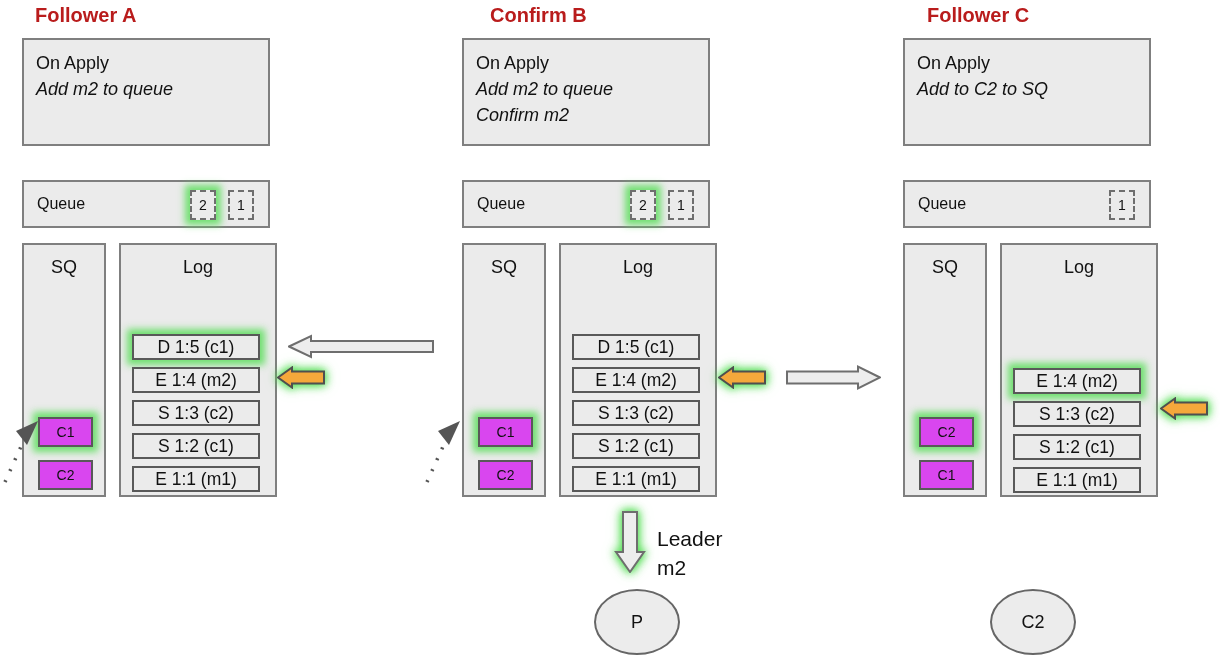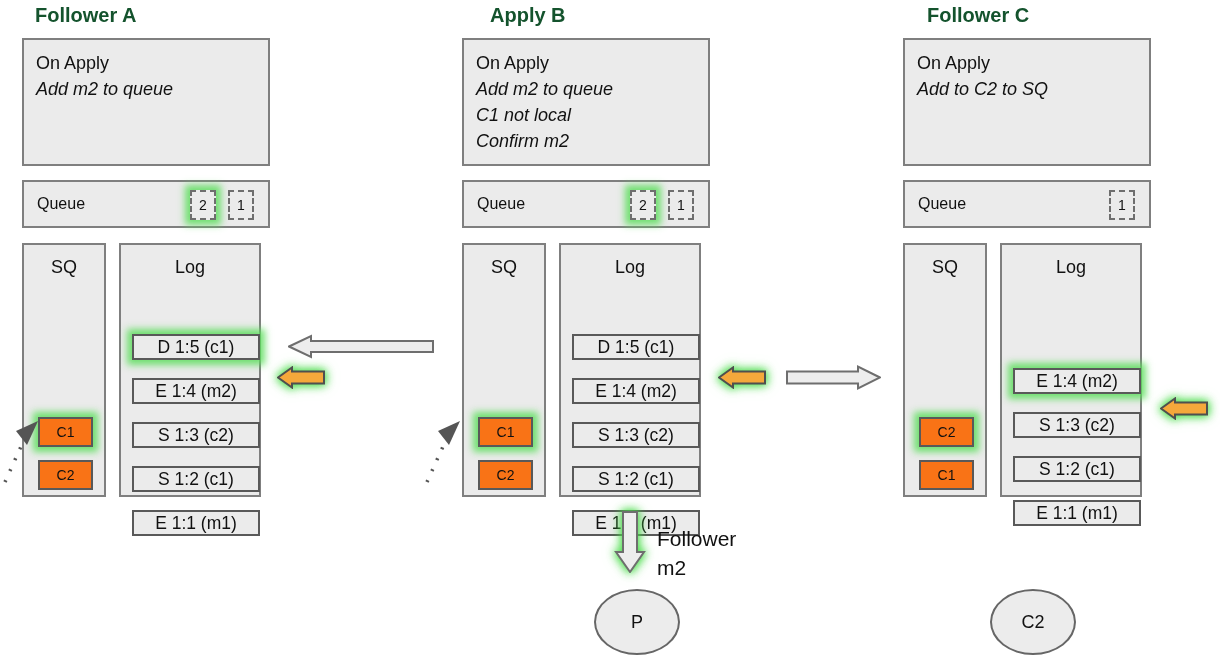--- a/index.html
+++ b/index.html
@@ -4,51 +4,51 @@
 <style>
   html,body{margin:0;padding:0;background:#ffffff;}
   body{font-family:"Liberation Sans","DejaVu Sans",sans-serif;color:#111;}
   #canvas{position:relative;width:1220px;height:667px;background:#fff;overflow:hidden;}
 
   .node{position:absolute;top:0;width:248px;height:667px;}
   .node-a{left:22px;}
   .node-b{left:462px;}
   .node-c{left:903px;}
 
-  .node-title{position:absolute;top:4px;font-size:20px;font-weight:bold;color:#14532d;white-space:nowrap;}
+  .node-title{position:absolute;top:4px;font-size:20px;font-weight:bold;color:#b91c1c;white-space:nowrap;}
   .node-a .node-title{left:13px;}
   .node-b .node-title{left:28px;}
   .node-c .node-title{left:24px;text-align:center;}
 
   .box{position:absolute;background:#ebebeb;border:2px solid #7f7f7f;box-sizing:border-box;}
 
-  .apply-box{top:38px;left:0;width:248px;height:128px;padding:10px 12px;}
+  .apply-box{top:38px;left:0;width:248px;height:108px;padding:10px 12px;}
   .apply-line{font-size:18px;line-height:26px;white-space:nowrap;}
   .italic{font-style:italic;}
 
   .queue-box{top:180px;left:0;width:248px;height:48px;}
   .queue-label{position:absolute;left:13px;top:50%;transform:translateY(-50%);font-size:16px;}
   .queue-slots{position:absolute;right:14px;top:8px;display:flex;gap:12px;}
   .queue-slot{width:26px;height:30px;box-sizing:border-box;border:2px dashed #6e6e6e;
               background:#ebebeb;font-size:14px;display:flex;align-items:center;justify-content:center;}
 
   .sq-box{top:243px;left:0;width:84px;height:254px;}
   .panel-label{position:absolute;top:12px;left:0;right:0;text-align:center;font-size:18px;}
   .sq-item{position:absolute;left:14px;width:55px;height:30px;box-sizing:border-box;
-           border:2px solid #595959;background:#f97316;font-size:14px;
+           border:2px solid #595959;background:#d946ef;font-size:14px;
            display:flex;align-items:center;justify-content:center;}
   .sq-item-0{top:172px;}
   .sq-item-1{top:215px;}
 
-  .log-box{top:243px;left:97px;width:142px;height:254px;}
+  .log-box{top:243px;left:97px;width:158px;height:254px;}
   .log-entries{position:absolute;left:11px;width:128px;}
   .entries-5{top:89px;}
   .entries-4{top:123px;}
   .log-entry{height:26px;box-sizing:border-box;border:2px solid #595959;background:#ebebeb;
-             margin-bottom:18px;font-size:17.5px;line-height:22px;text-align:center;white-space:nowrap;}
+             margin-bottom:7px;font-size:17.5px;line-height:22px;text-align:center;white-space:nowrap;}
 
   .glow{box-shadow:0 0 7px 5px rgba(92,222,92,0.85);}
   .glow-svg{filter:drop-shadow(0 0 4px rgba(70,220,70,0.95)) drop-shadow(0 0 5px rgba(70,220,70,0.65));}
 
   .arrow{position:absolute;}
   .ellipse{position:absolute;width:86px;height:66px;border-radius:50%;background:#ececec;
            border:2px solid #666;box-sizing:border-box;display:flex;align-items:center;justify-content:center;
            font-size:18px;}
   .ellipse-p{left:594px;top:589px;}
   .ellipse-c2{left:990px;top:589px;}
@@ -88,26 +88,25 @@
         <div class="log-entry glow">D 1:5 (c1)</div>
         <div class="log-entry">E 1:4 (m2)</div>
         <div class="log-entry">S 1:3 (c2)</div>
         <div class="log-entry">S 1:2 (c1)</div>
         <div class="log-entry">E 1:1 (m1)</div>
       </div>
     </div>
   </div>
 
   <div class="node node-b">
-    <div class="node-title">Apply B</div>
+    <div class="node-title">Confirm B</div>
 
     <div class="box apply-box">
       <div class="apply-line">On Apply</div>
       <div class="apply-line italic">Add m2 to queue</div>
-      <div class="apply-line italic">C1 not local</div>
       <div class="apply-line italic">Confirm m2</div>
     </div>
 
     <div class="box queue-box">
       <div class="queue-label">Queue</div>
       <div class="queue-slots">
         <div class="queue-slot glow">2</div>
         <div class="queue-slot">1</div>
       </div>
     </div>
@@ -190,21 +189,21 @@
   <svg class="arrow" style="left:424px;top:414px;" width="40" height="74" viewBox="0 0 40 74">
     <line x1="3" y1="68" x2="21" y2="28" stroke="#555" stroke-width="3.5" stroke-dasharray="2 10"></line>
     <polygon points="36,7 14,17 25,31" fill="#555"></polygon>
   </svg>
 
   <svg class="arrow glow-svg" style="left:614px;top:511px;" width="32" height="62" viewBox="0 0 32 62">
     <polygon points="16,61 2,41 9,41 9,1 23,1 23,41 30,41" fill="#ededed" stroke="#6e6e6e" stroke-width="2"></polygon>
   </svg>
 
   <div class="confirm-text">
-    <div>Follower</div>
+    <div>Leader</div>
     <div>m2</div>
   </div>
 
   <div class="ellipse ellipse-p">
     <span>P</span>
   </div>
   <div class="ellipse ellipse-c2">
     <span>C2</span>
   </div>
 

